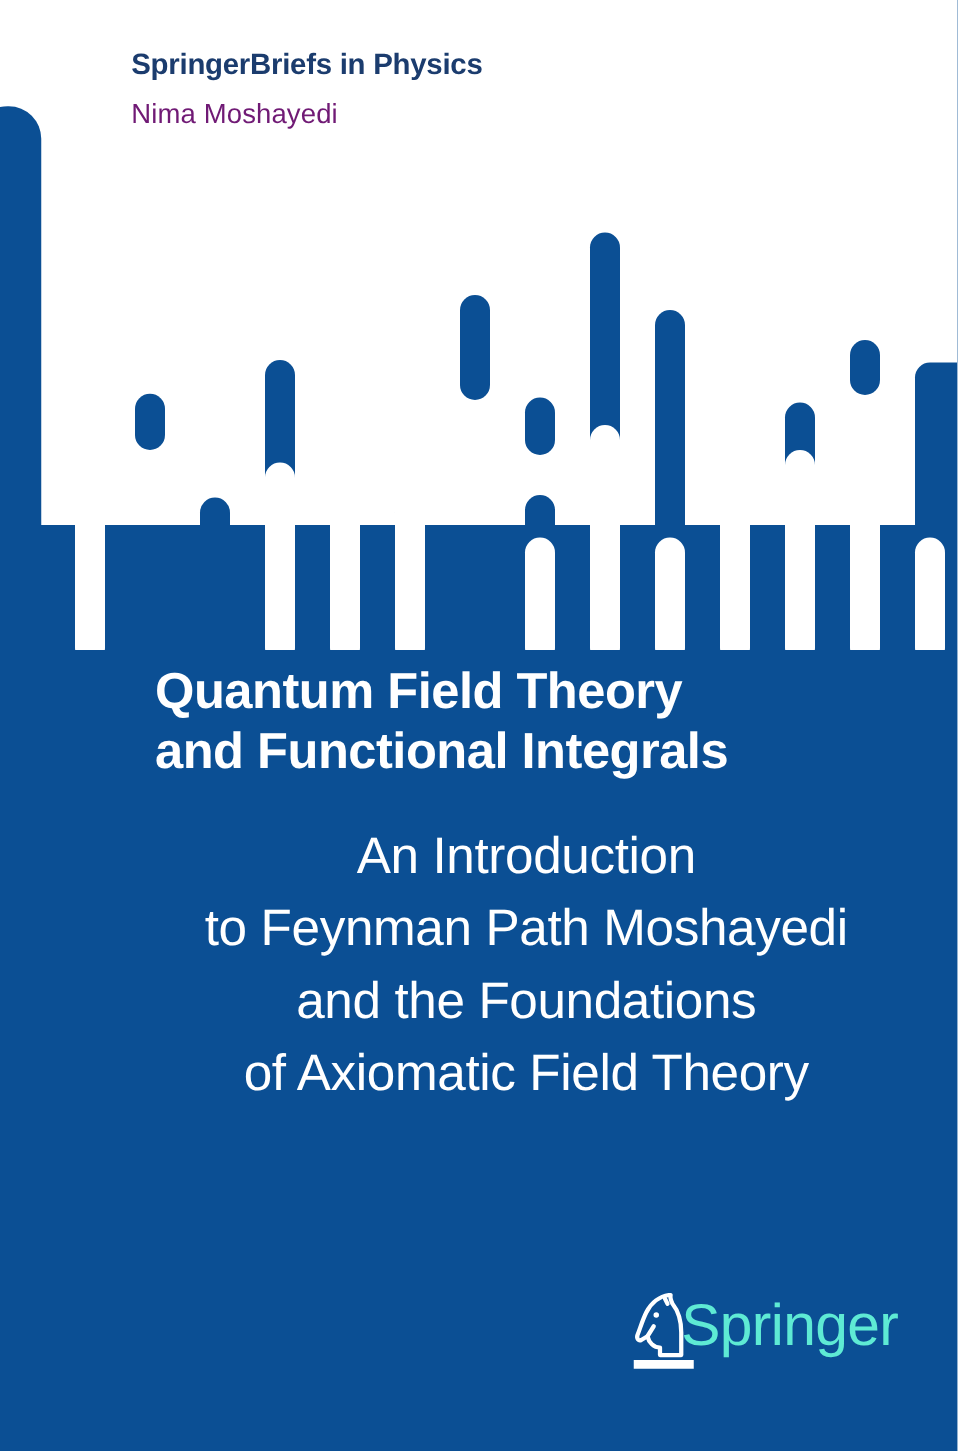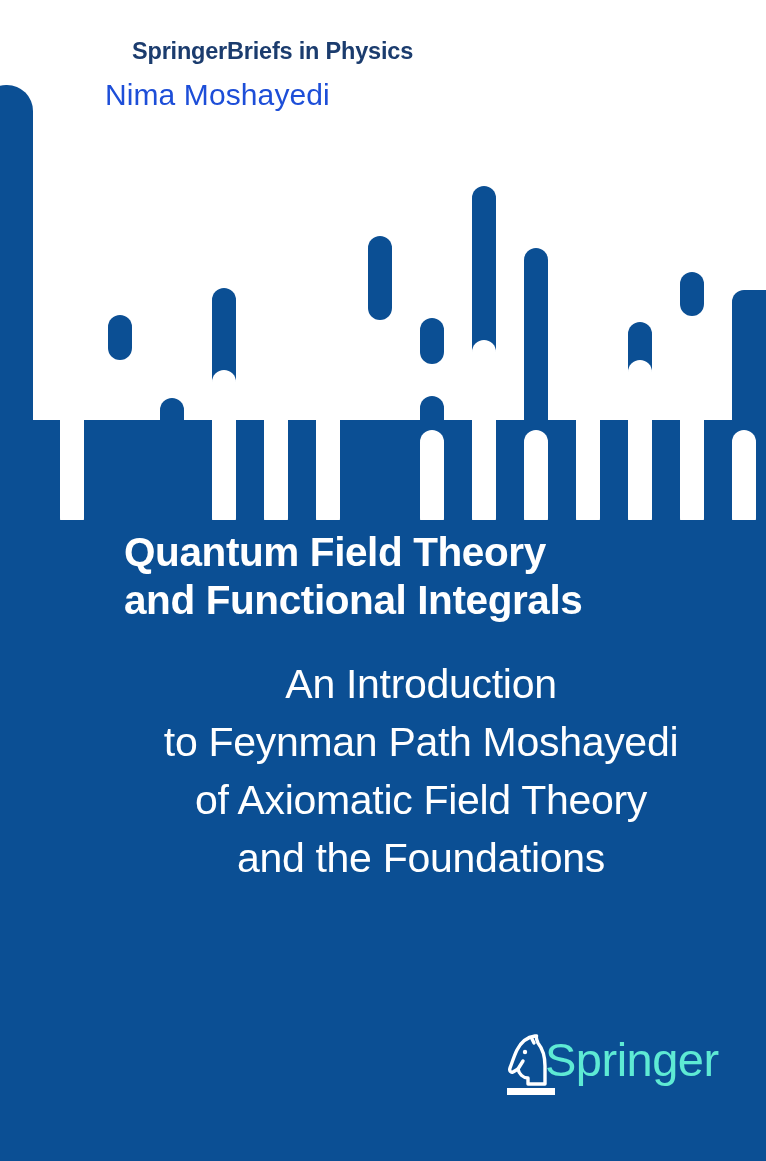--- a/index.html
+++ b/index.html
@@ -31,30 +31,29 @@
   }
   #series-line {
     position: absolute;
     left: 105px;
     top: 38px;
     font-size: 23.5px;
     font-weight: bold;
     letter-spacing: -0.2px;
     color: #1b3c6e;
     white-space: nowrap;
-    margin-left: 27px;
   }
   #author-line {
     position: absolute;
     left: 105px;
     top: 78px;
-    font-size: 30px;
+    font-size: 22px;
     font-weight: normal;
     letter-spacing: 0.1px;
-    color: #1d4ed8;
+    color: #701a75;
     white-space: nowrap;
   }
   
   #equalizer {
     position: absolute;
     left: 0;
     top: 0;
     width: 766px;
     height: 520px;
     display: block;
@@ -167,22 +166,22 @@
   </div>
 
   <div id="title-block">
     <div class="title-line">Quantum Field Theory</div>
     <div class="title-line">and Functional Integrals</div>
   </div>
 
   <div id="subtitle-block">
     <div class="subtitle-line">An Introduction</div>
     <div class="subtitle-line">to Feynman Path Moshayedi</div>
+    <div class="subtitle-line">and the Foundations</div>
     <div class="subtitle-line">of Axiomatic Field Theory</div>
-    <div class="subtitle-line">and the Foundations</div>
   </div>
 
   <div id="springer-logo">
     <svg width="190" height="72" viewBox="0 0 190 72" aria-hidden="true">
       <g fill="none" stroke="#ffffff" stroke-width="3.4" stroke-linejoin="round" stroke-linecap="round">
         <path d="M30 6 C23 7 16 12 12 20 C9 26 7 33 5 38 C4 41 6 43 8 42 L13 39
                  C14 44 18 48 23 48 L23 54 L40 54 L40 36 C40 26 37 18 33 13
                  C32 11 31 8 31.5 6 Z"></path>
         <path d="M13 39 L18 31"></path>
         <circle cx="20" cy="22" r="2.2" fill="#ffffff" stroke="none"></circle>

